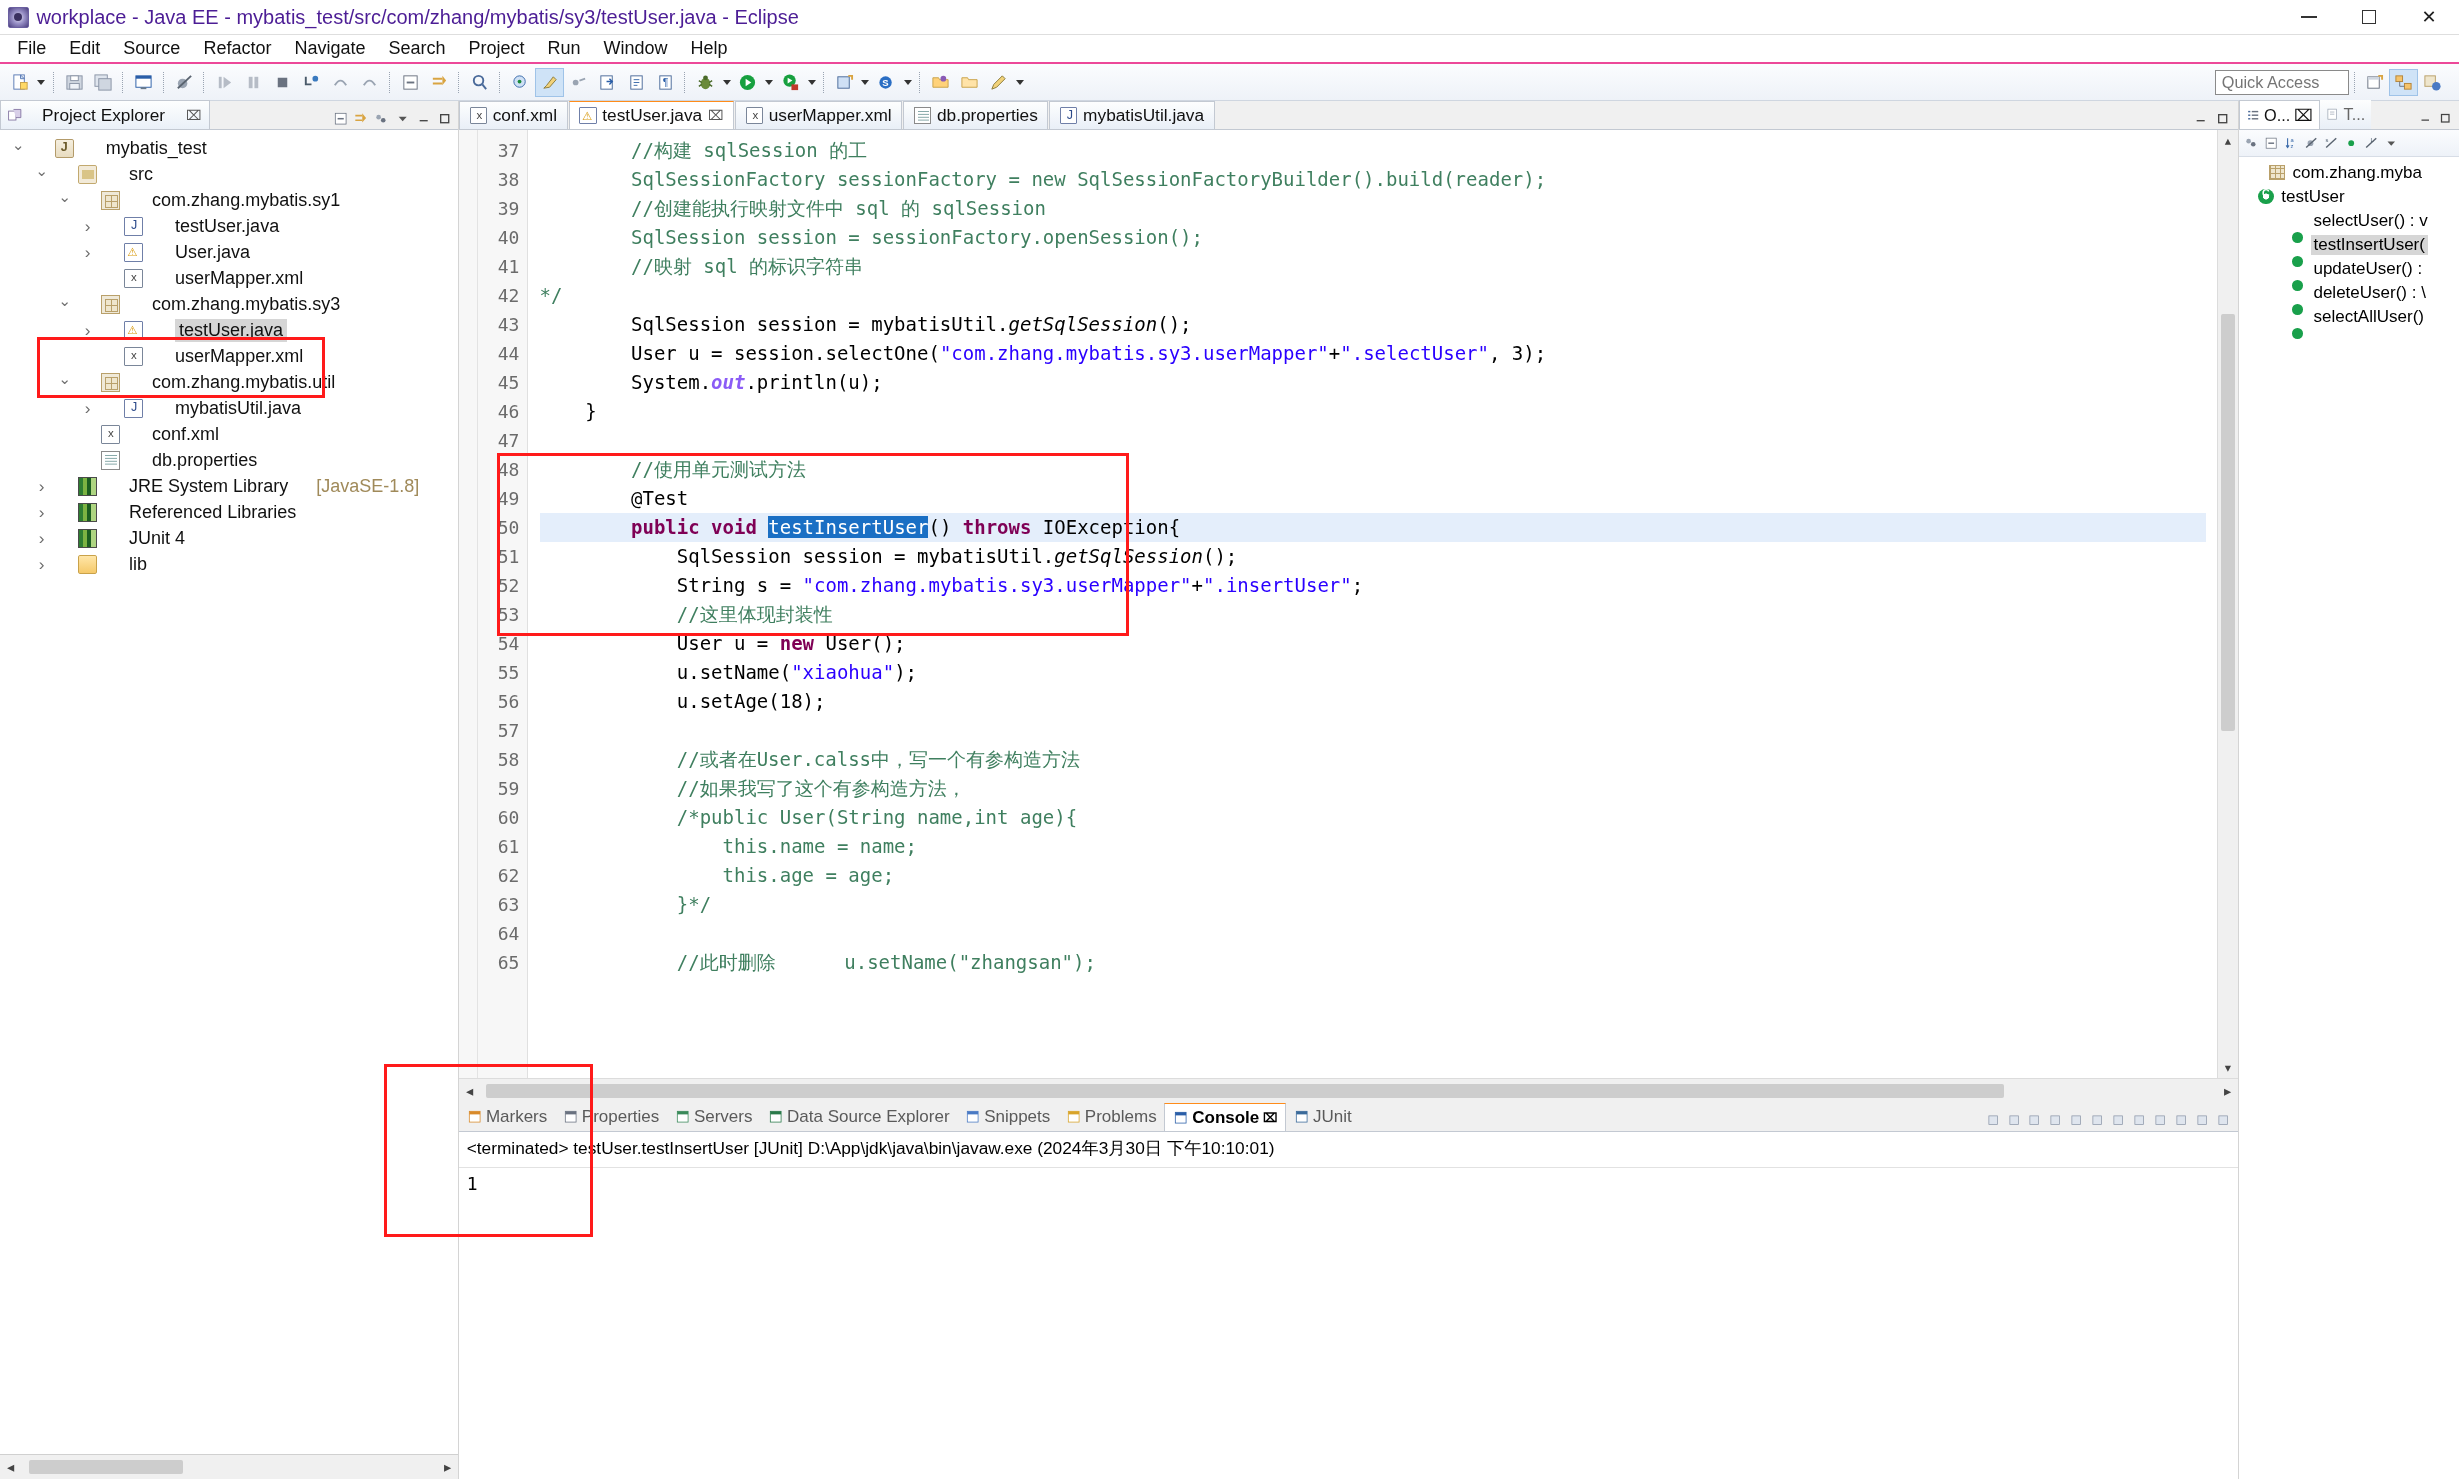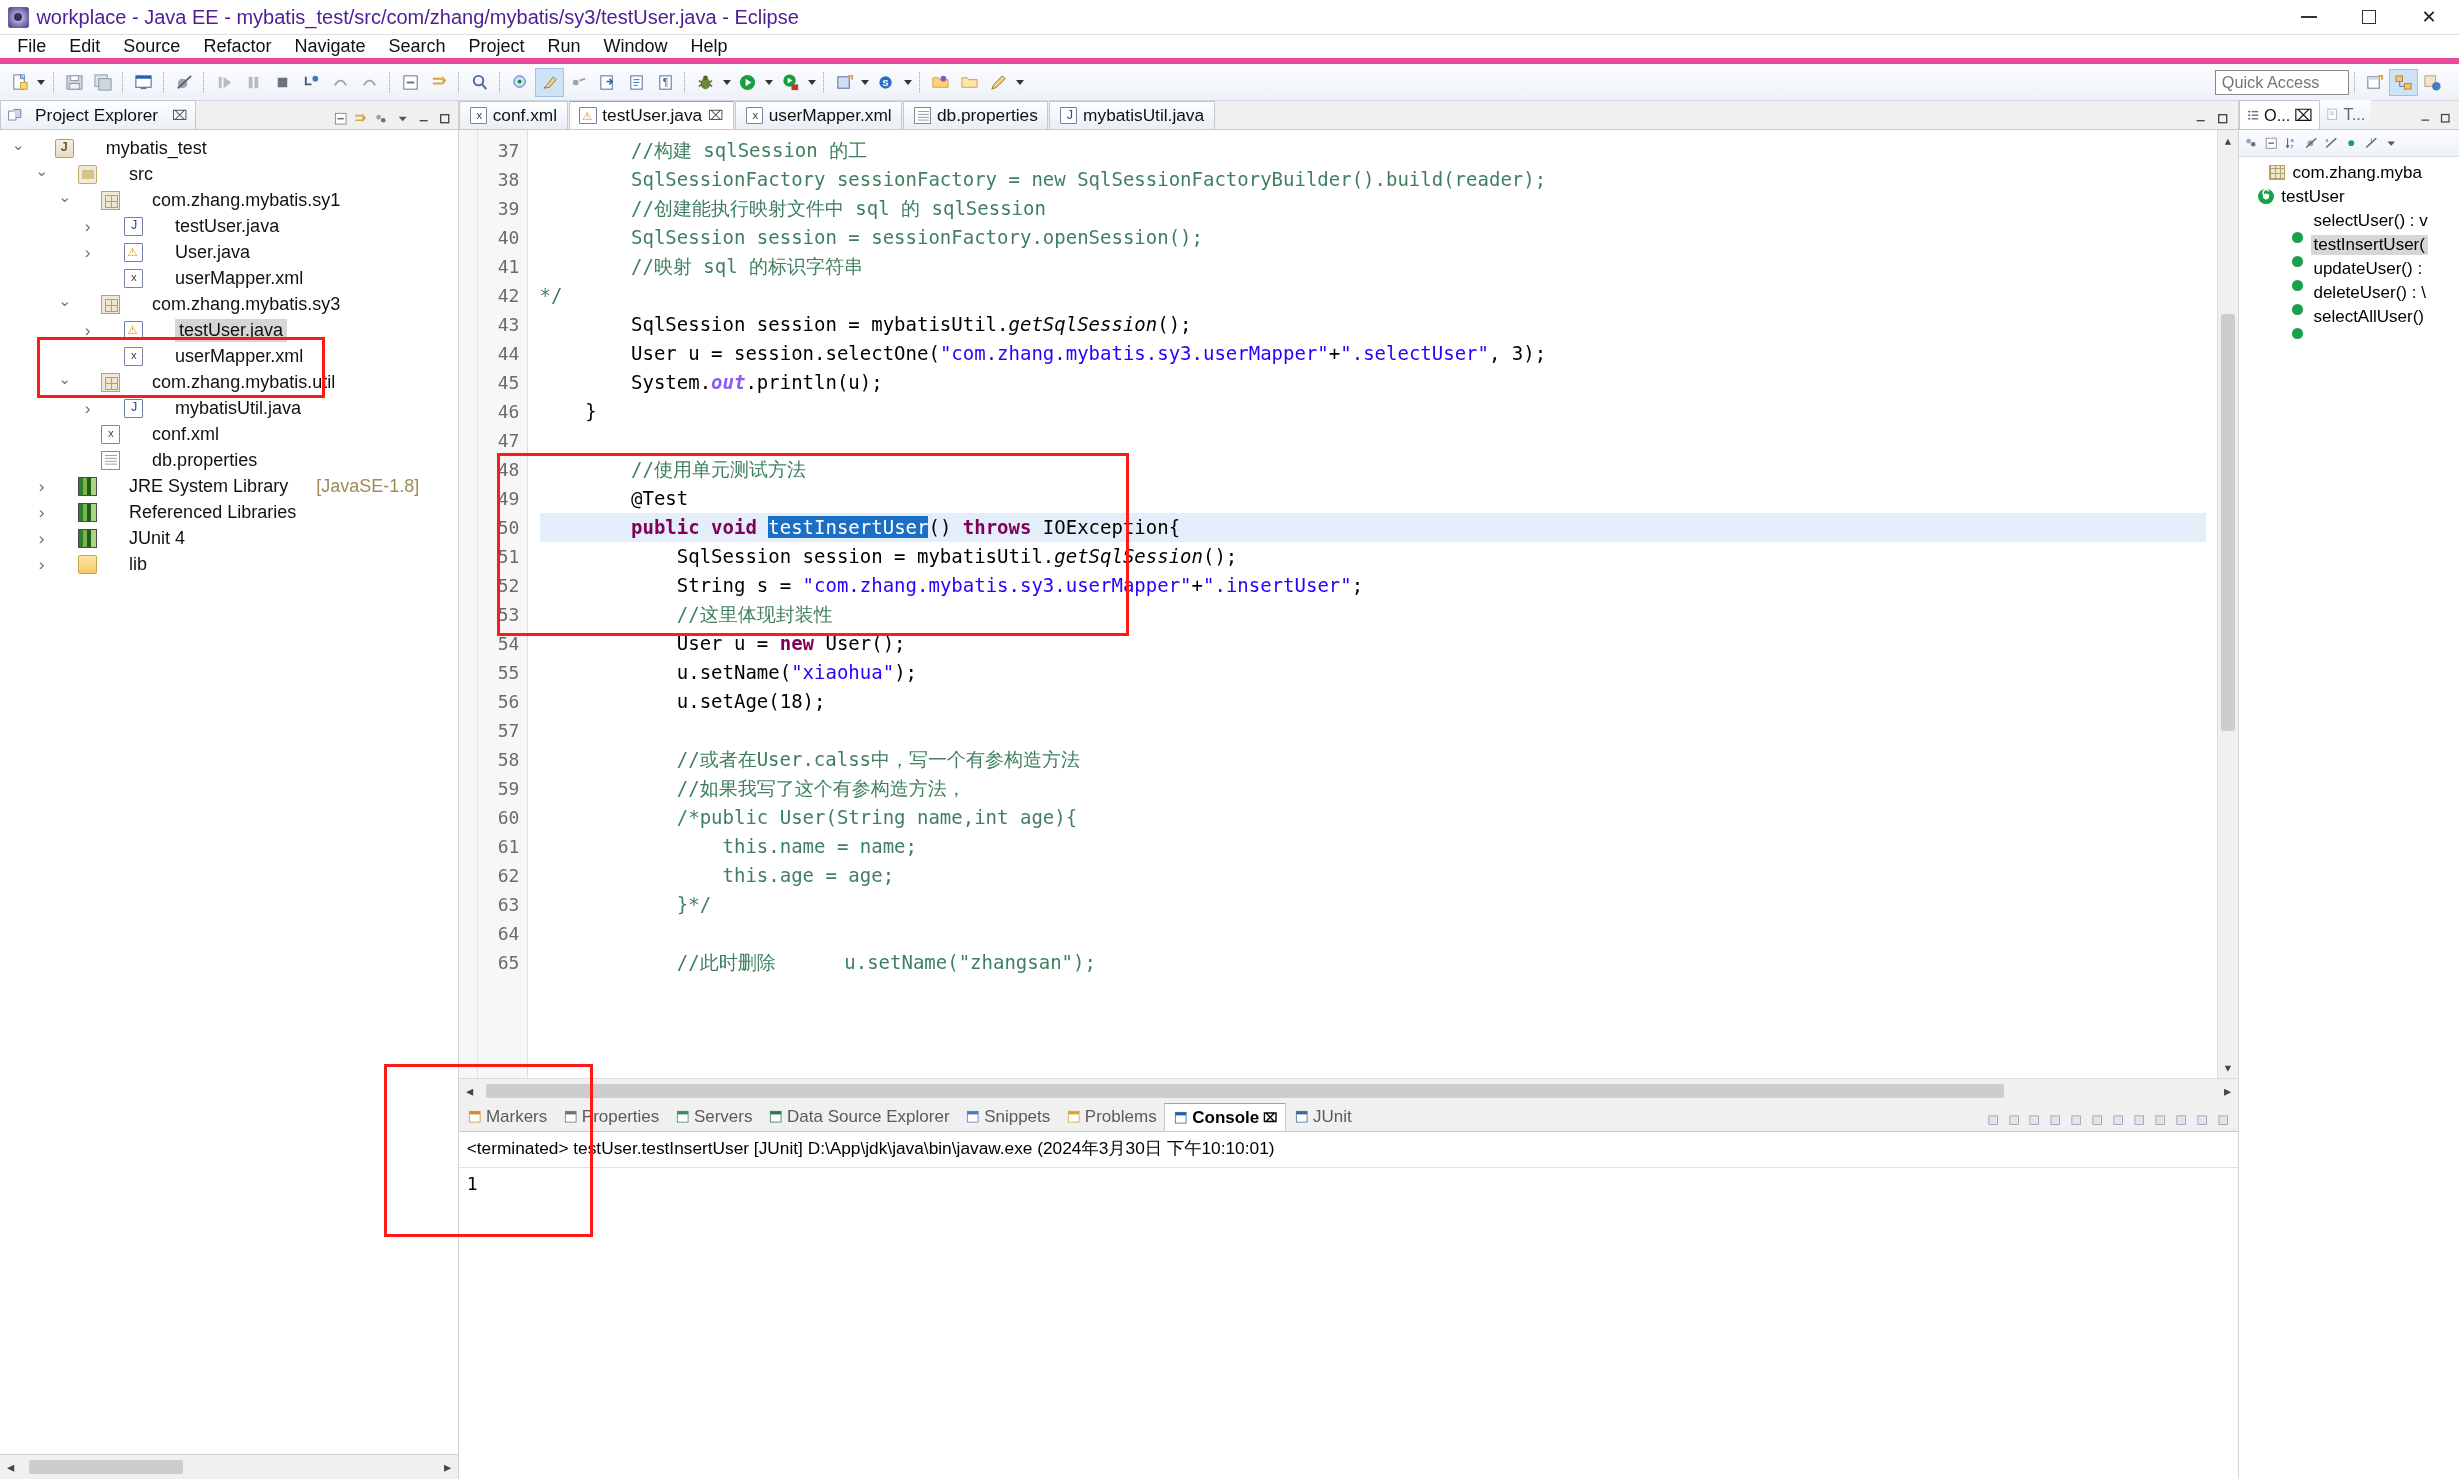--- a/index.html
+++ b/index.html
@@ -28,21 +28,21 @@
   .win-btn {
     width: 60px; height: 35px; display: flex; align-items: center; justify-content: center;
     font-size: 18px; color: #222;
   }
   .win-btn .bar-gl { display:block; width: 15.4px; height: 1.9px; background: #333; }
   .win-btn .sq-gl { display:block; width: 14.4px; height: 14.4px; border: 1.9px solid #333; }
 
   
   .menubar {
     height: 29px; background: #ffffff; display: flex; align-items: center;
-    padding-left: 5.8px; flex: none; border-bottom: 6px solid #ec4899;
+    padding-left: 5.8px; flex: none; border-bottom: 2px solid #ec4899;
   }
   .menu-item { font-size: 18px; color: #111; padding: 1.9px 11.5px; white-space: nowrap; }
 
   
   .toolbar {
     height: 37px; background: linear-gradient(#fbfcfe,#eef2f8);
     border-bottom: 1px solid #cfd6e0; display: flex; align-items: center;
     padding: 0 5.8px; flex: none; gap: 0px;
   }
   .tb-btn {
@@ -64,21 +64,21 @@
   
   .main { flex: 1; display: flex; min-height: 0; background: #f0f0f0; }
 
   
   .left-col { width: 459px; display: flex; flex-direction: column; min-height: 0; border-right: 1px solid #d4d4d4;}
   .view-tabbar {
     height: 29px; display: flex; align-items: flex-end; background: #f0f0f0;
     border-bottom: 1px solid #c3c9d2; position: relative;
   }
   .view-tab {
-    display: flex; align-items: center; gap: 12px; height: 29px; padding: 0 7.7px 0 5.8px;
+    display: flex; align-items: center; gap: 19px; height: 29px; padding: 0 7.7px 0 5.8px;
     background: linear-gradient(#fdfefe,#eaf0f8); border: 1px solid #c3c9d2; border-bottom: none;
     font-size: 17.3px; color: #111; white-space: nowrap;
   }
   .view-tab .x { font-size: 13.4px; color: #555; margin-left: 1.9px; }
   .view-tools { margin-left: auto; display: flex; align-items: center; gap: 1.9px; padding-right: 3.8px; }
   .mini-btn { width: 19px; height: 21px; display: flex; align-items: center; justify-content: center; }
 
   .tree {
     flex: 1; background: #ffffff; overflow: hidden; position: relative;
     padding-top: 5.8px; font-size: 18px; color: #111;

